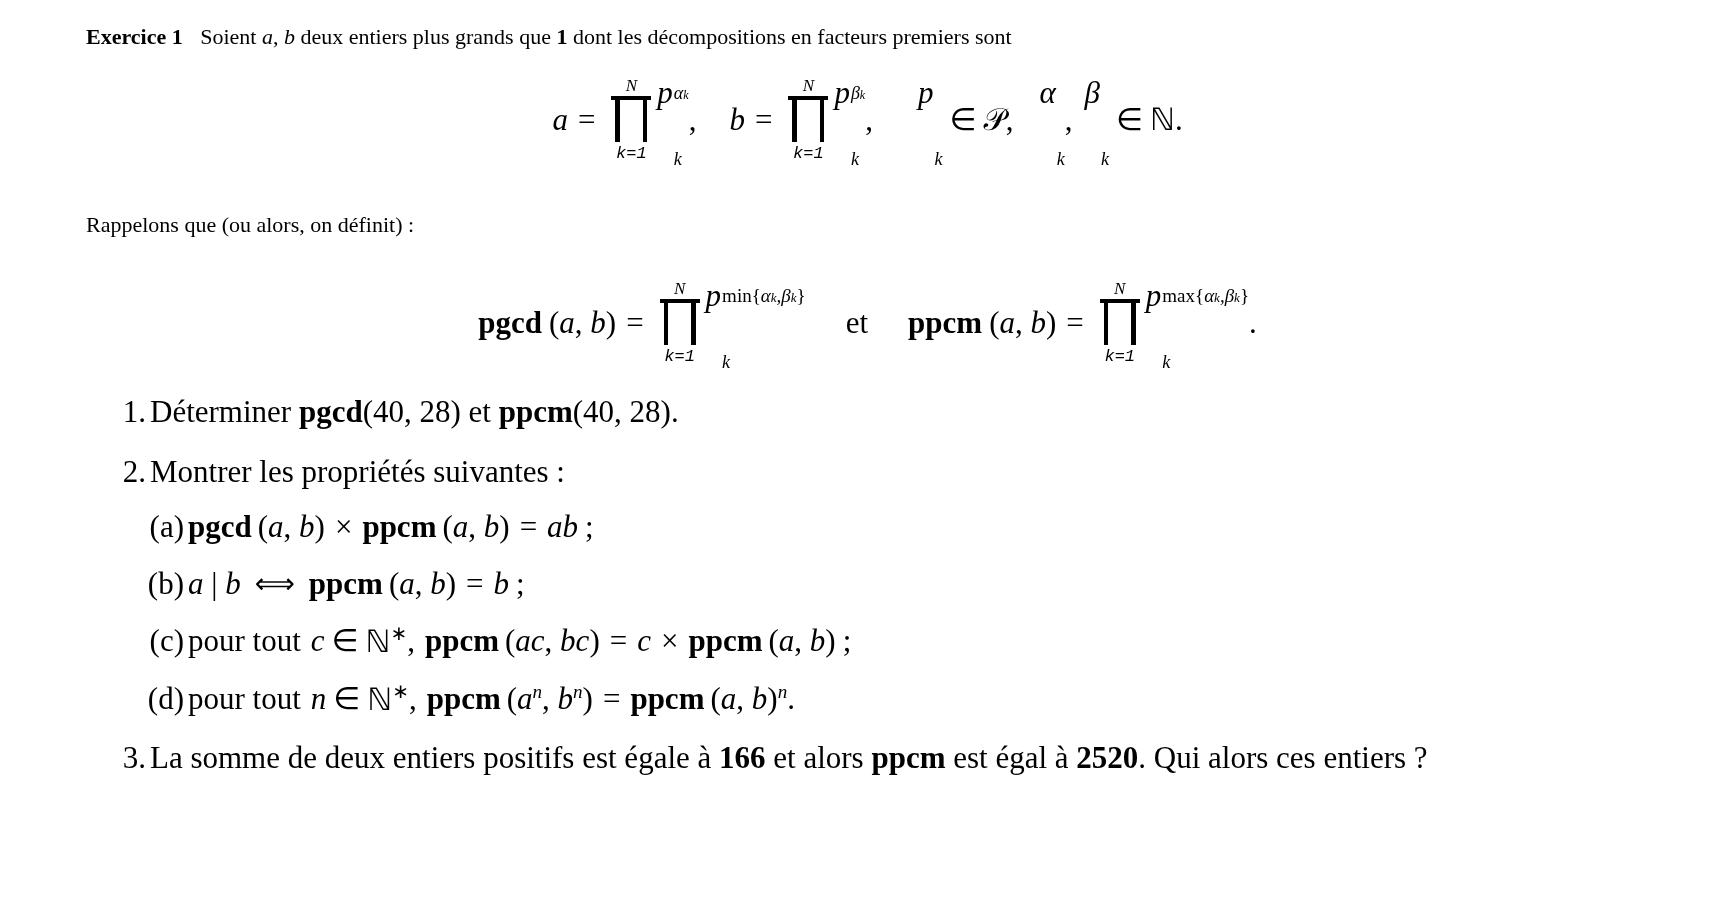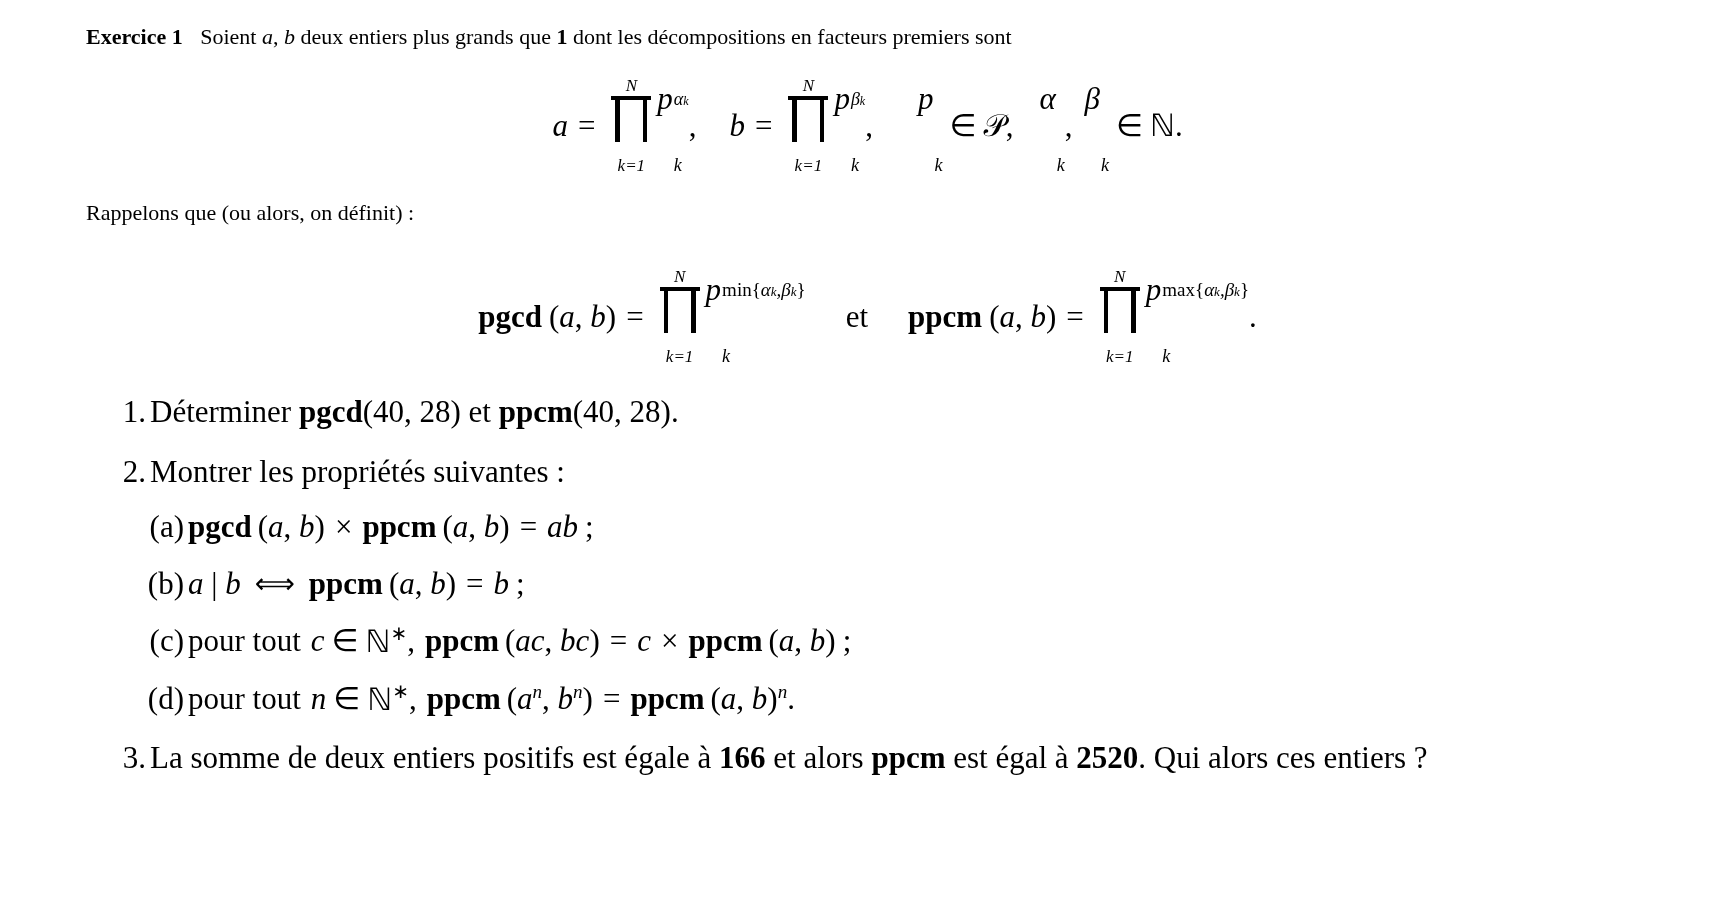--- a/index.html
+++ b/index.html
@@ -34,21 +34,21 @@
   .sp { display: inline-block; width: 12px; }
   i.m { font-family: "Liberation Serif", serif; font-style: italic; }
   .bf { font-weight: bold; }
   .mathline {
     text-align: center;
     font-size: 31px;
     line-height: 1;
   }
   .eq1 { margin-top: 26px; }
   .eq2 { margin-top: 40px; }
-  .rappel { margin-top: 24px; }
+  .rappel { margin-top: 48px; }
 
   
   .mrow {
     display: inline-flex;
     align-items: center;
     justify-content: center;
     white-space: nowrap;
   }
   .var { font-style: italic; }
   .op { margin: 0 10px; }
@@ -62,21 +62,21 @@
     align-items: center;
     justify-content: center;
     margin: 0 6px;
     line-height: 1;
   }
   .bigop .lim {
     font-size: 17px;
     font-style: italic;
   }
   .bigop .lim.top { margin-bottom: 2px; }
-  .bigop .lim.bot { margin-top: 15px; }
+  .bigop .lim.bot { margin-top: 3px; font-family: Liberation Mono, monospace; }
   .prodglyph {
     position: relative;
     width: 40px;
     height: 46px;
   }
   .prodglyph::before {
     
     content: "";
     position: absolute;
     left: 0; top: 0;

